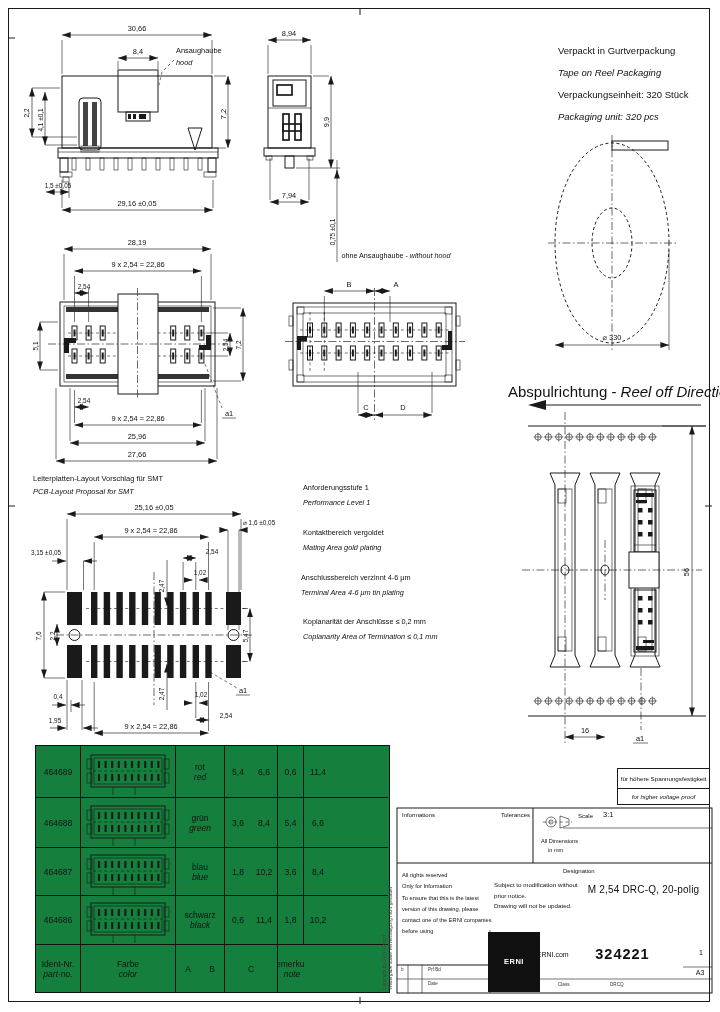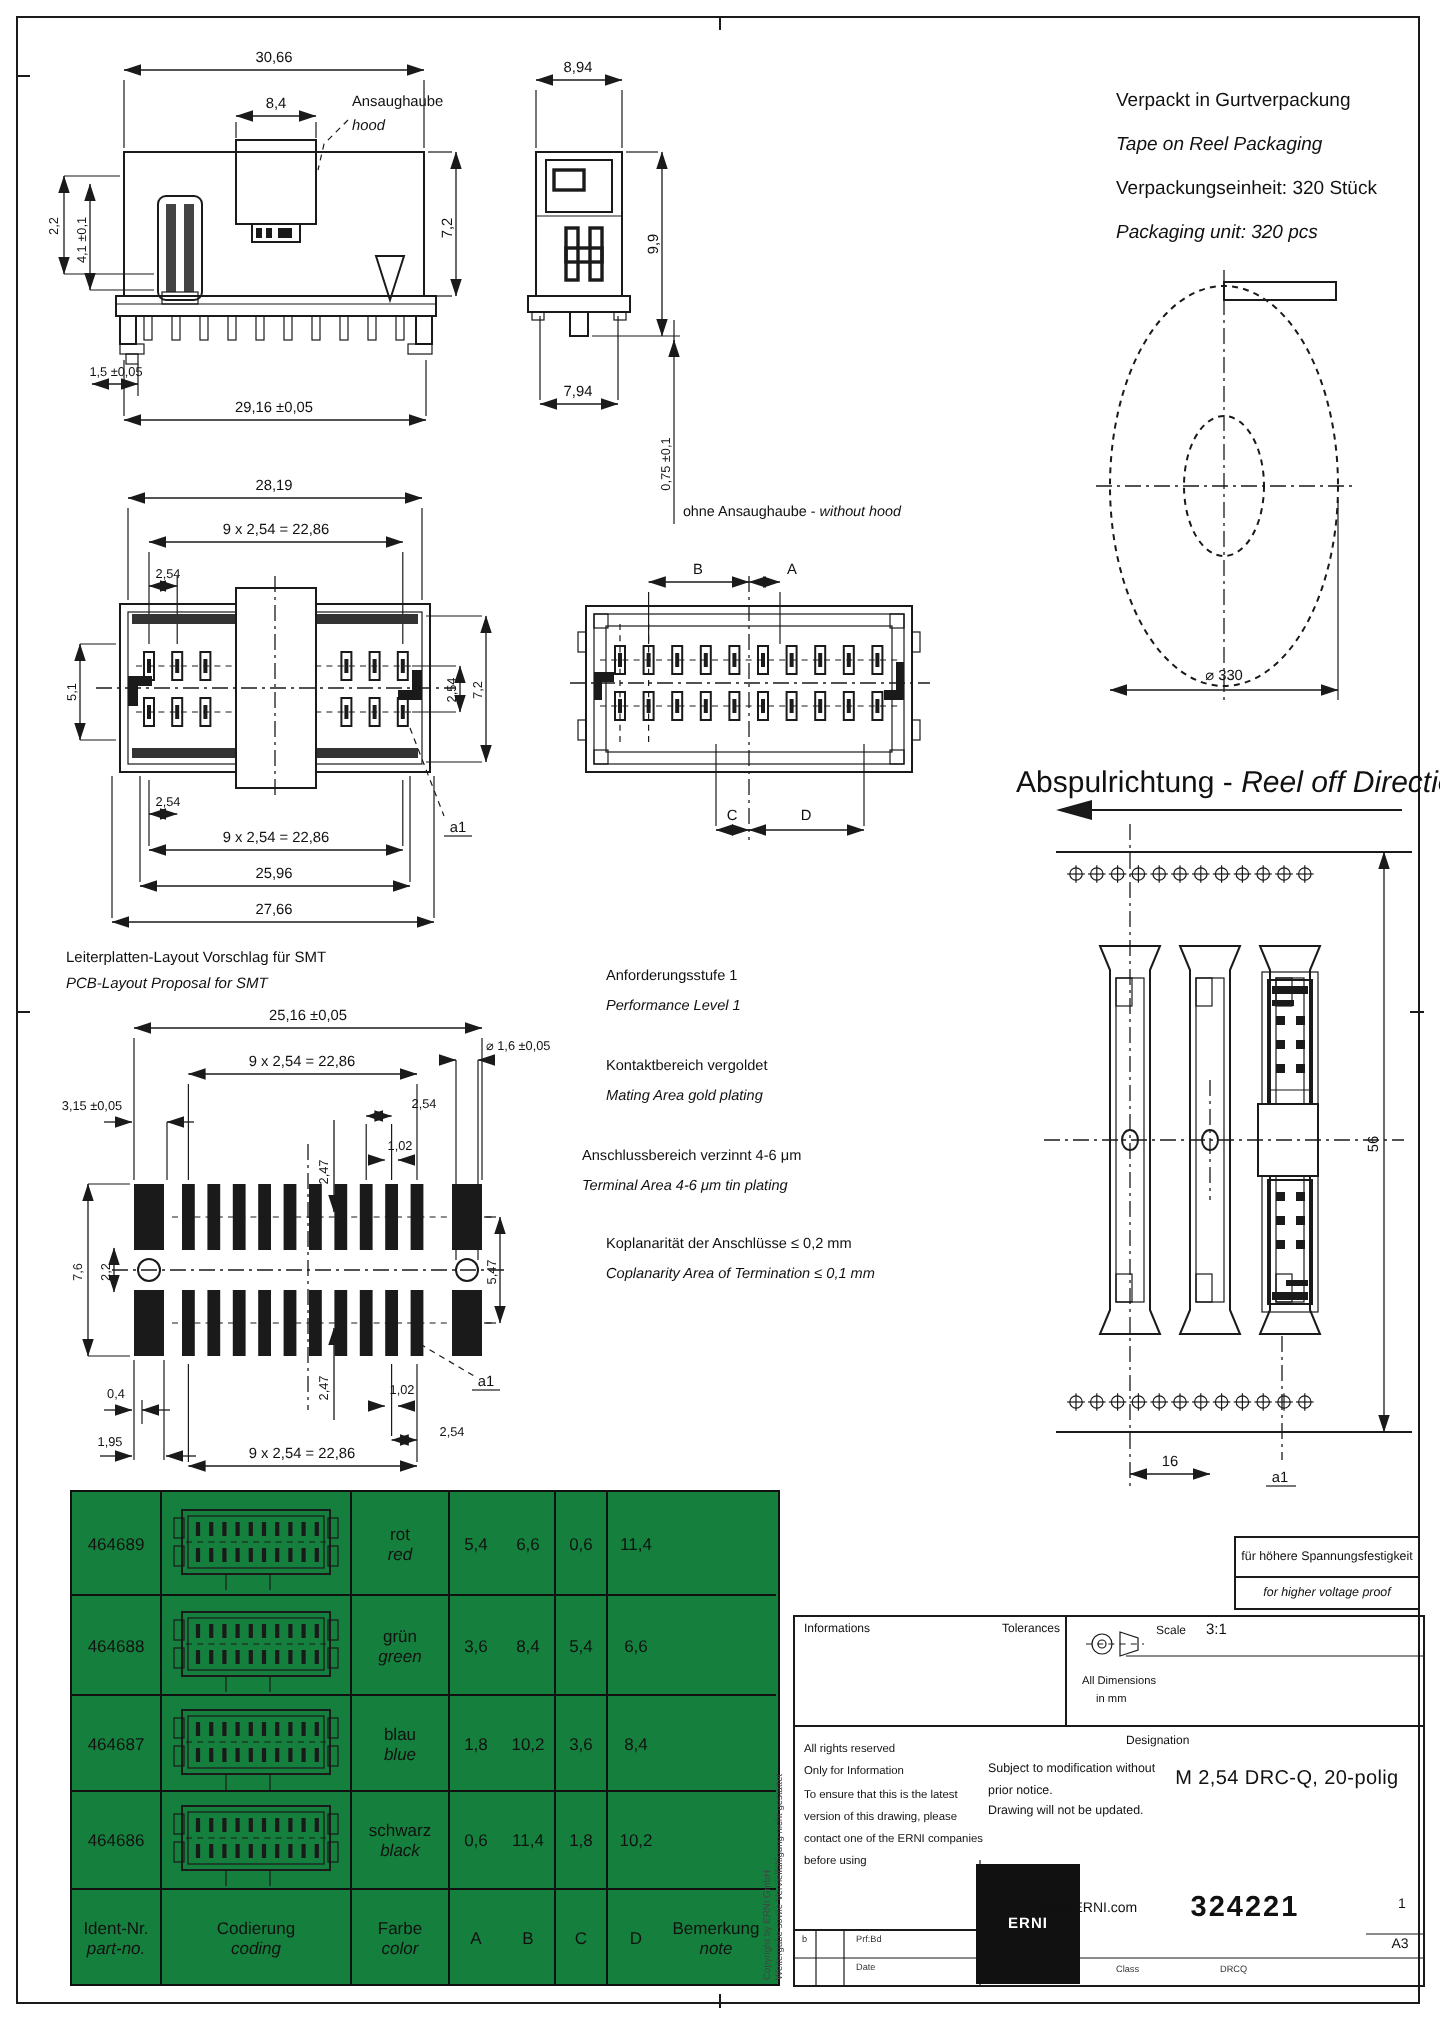--- a/index.html
+++ b/index.html
@@ -562,21 +562,21 @@
 </div>
 
 <div class="abs note" style="left:303px;top:481px">
   <div>Anforderungsstufe 1</div>
   <div class="en">Performance Level 1</div>
 </div>
 <div class="abs note" style="left:303px;top:526px">
   <div>Kontaktbereich vergoldet</div>
   <div class="en">Mating Area gold plating</div>
 </div>
-<div class="abs note" style="left:291px;top:571px">
+<div class="abs note" style="left:301px;top:571px">
   <div>Anschlussbereich verzinnt 4-6 μm</div>
   <div class="en">Terminal Area 4-6 μm tin plating</div>
 </div>
 <div class="abs note" style="left:303px;top:615px">
   <div>Koplanarität der Anschlüsse ≤ 0,2 mm</div>
   <div class="en">Coplanarity Area of Termination ≤ 0,1 mm</div>
 </div>
 
 <div class="abs vbox">
   <div class="r1">für höhere Spannungsfestigkeit</div>
@@ -677,24 +677,20 @@
       <span>1,8</span>
     </div>
   <div class="c row nr">
       <span class="dv">10,2</span>
       <span class="nt"></span>
     </div>
 
   <div class="c nb">
       <span>Ident-Nr.</span>
       <span class="en">part-no.</span>
-    </div>
-  <div class="c nb">
-      <span>Codierung</span>
-      <span class="en">coding</span>
     </div>
   <div class="c nb">
       <span>Farbe</span>
       <span class="en">color</span>
     </div>
   <div class="c row nb">
       <span class="half">A</span>
       <span class="half">B</span>
     </div>
   <div class="c nb">

